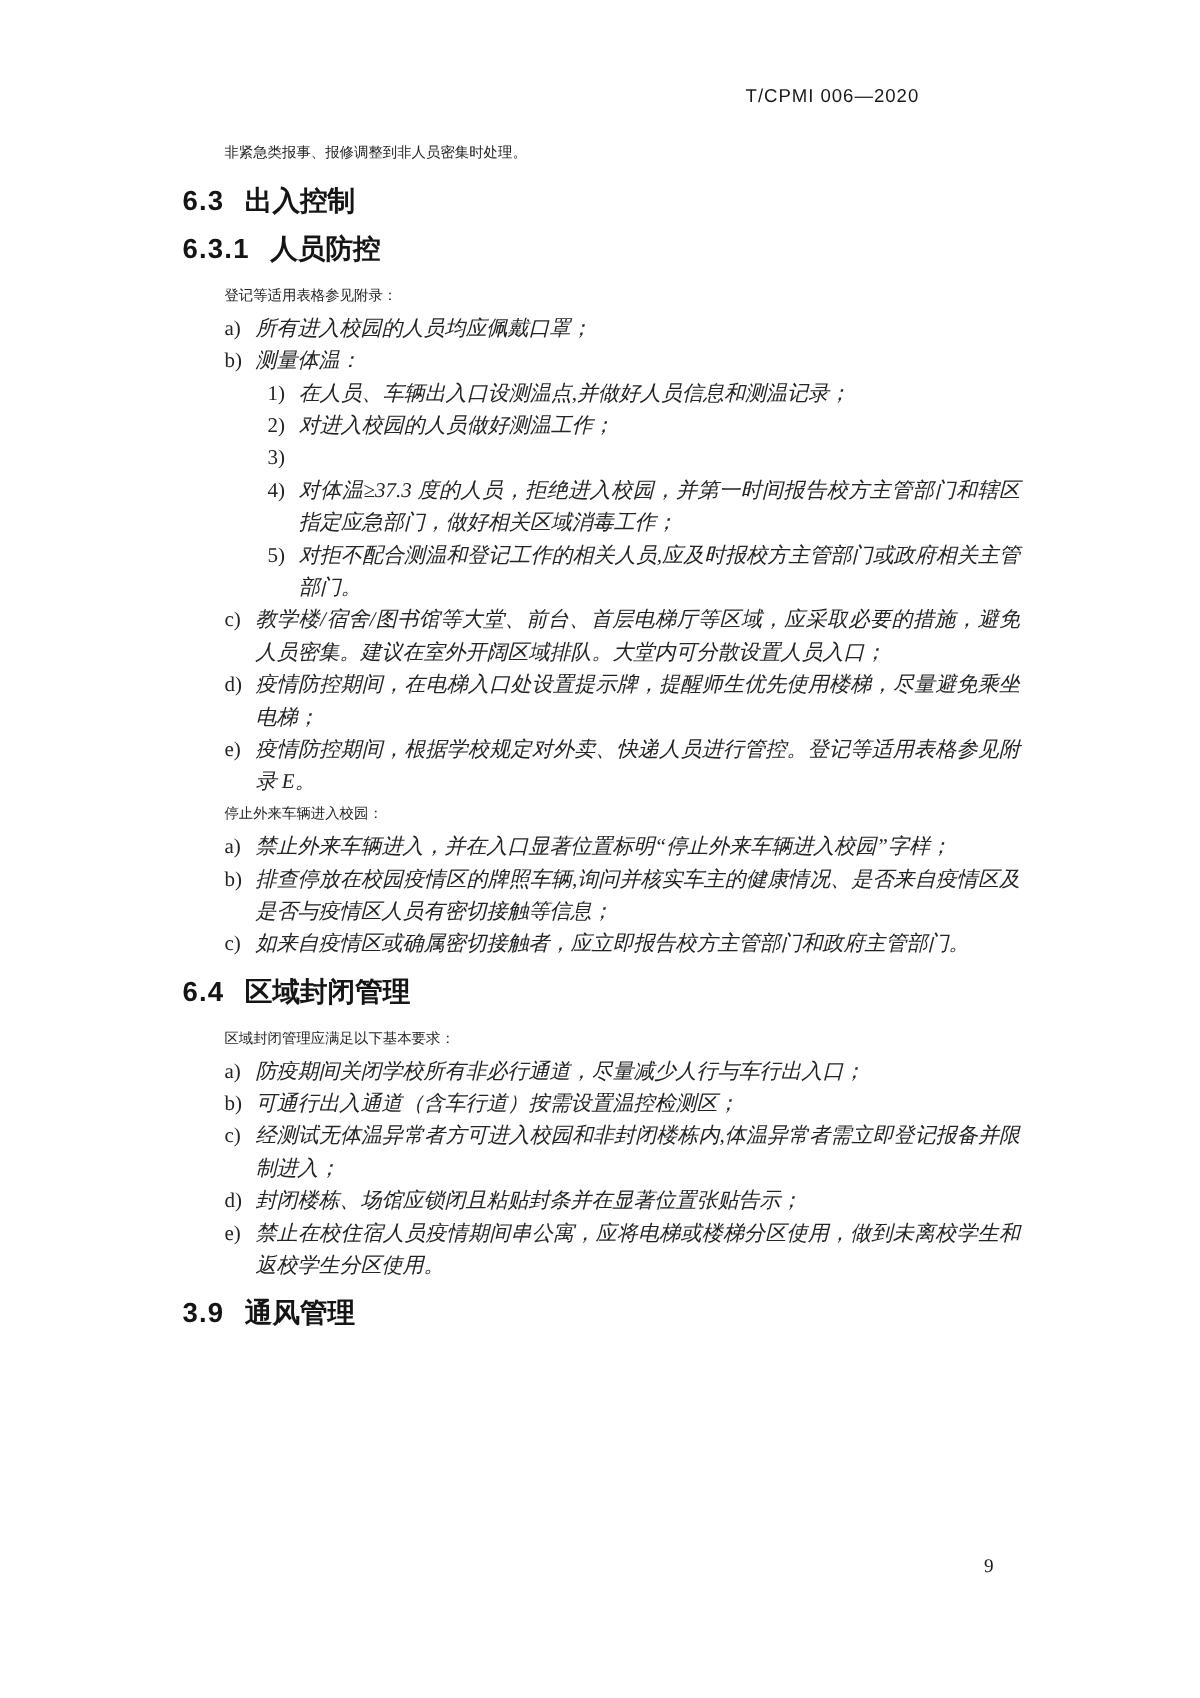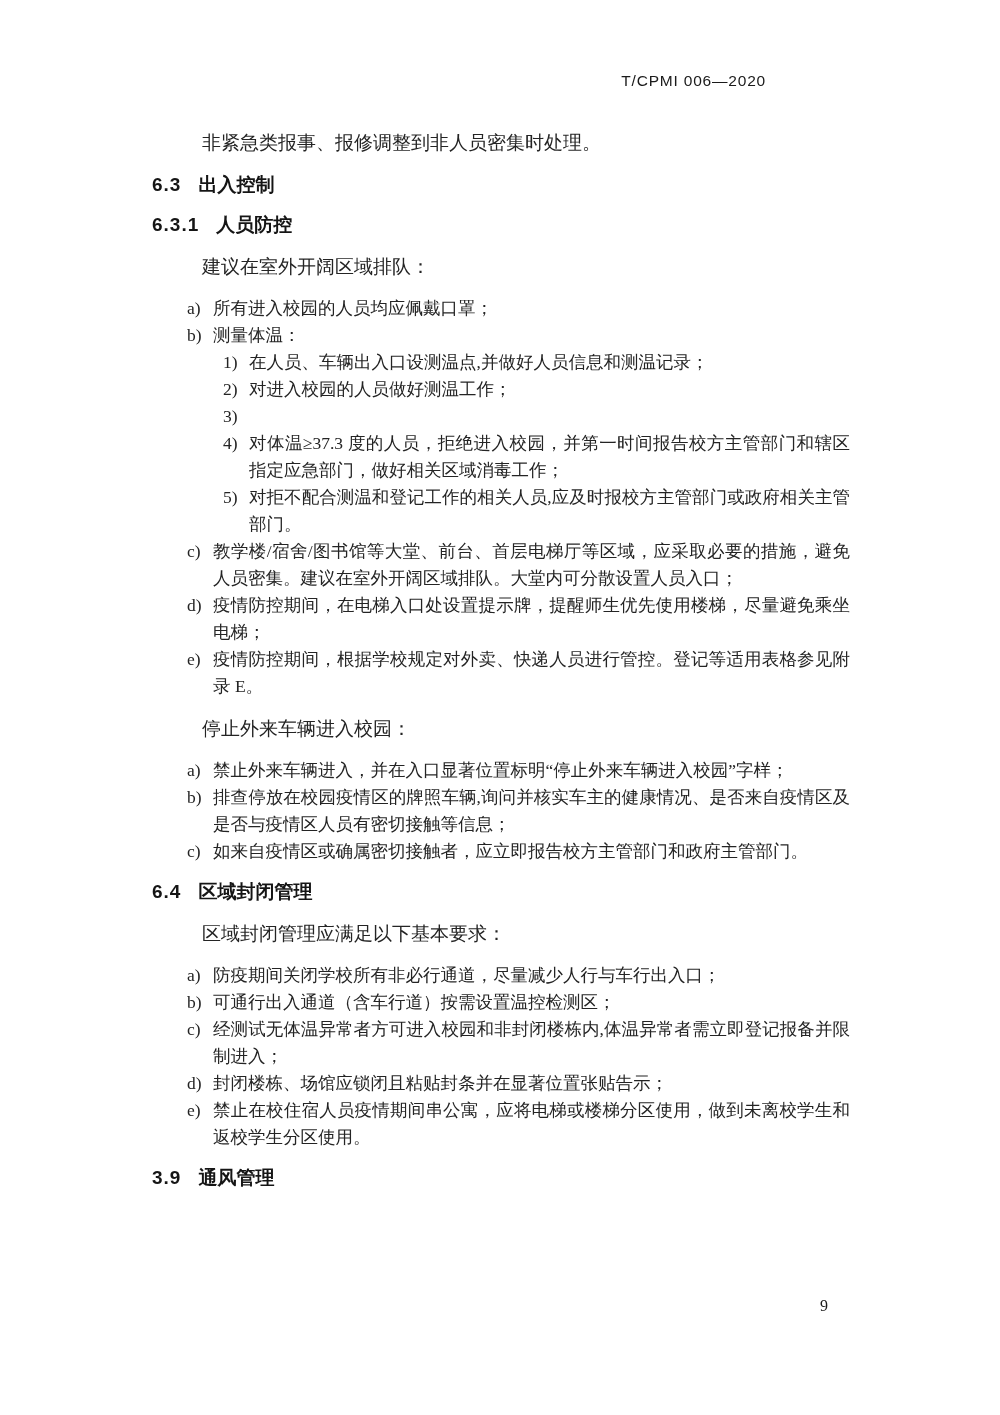--- a/index.html
+++ b/index.html
@@ -27,54 +27,55 @@
     color: #1a1a1a;
     white-space: nowrap;
   }
   .main {
     position: absolute;
     top: 114px;
     left: 152px;
     width: 698px;
   }
   .para {
-    margin: 15px;
+    margin: 0;
     text-indent: 35px;
-    font-size: 19px;
+    font-size: 12px;
     line-height: 27px;
     text-align: justify;
     color: #242424;
   }
   .heading {
     display: flex;
     column-gap: 17px;
     margin: 13px 0 12px 0;
     font-family: "Liberation Sans", sans-serif;
     font-weight: bold;
-    font-size: 19px;
+    font-size: 23px;
     line-height: 27px;
     color: #151515;
     white-space: nowrap;
   }
   .heading .hnum { letter-spacing: 1px; }
   .li {
     display: flex;
     font-size: 17.5px;
     line-height: 27px;
     color: #242424;
   }
   .li.l1 { padding-left: 35px; }
   .li.l2 { padding-left: 71px; }
   .li .marker {
     flex: 0 0 26px;
     font-family: "Liberation Serif", serif;
   }
   .li .li-text {
     flex: 1;
     text-align: justify;
+    font-style: italic;
   }
   .page-num {
     position: absolute;
     top: 1297px;
     left: 820px;
     font-size: 16px;
     font-family: "Liberation Serif", serif;
     color: #1a1a1a;
   }
 </style>
@@ -87,21 +88,21 @@
   <div class="main">
       <p class="para">非紧急类报事、报修调整到非人员密集时处理。</p>
       <div class="heading h2">
         <span class="hnum">6.3</span>
         <span class="htitle">出入控制</span>
       </div>
       <div class="heading h3">
         <span class="hnum">6.3.1</span>
         <span class="htitle">人员防控</span>
       </div>
-      <p class="para">建议在室外开阔区域排队：</p>
+      <p class="para">登记等适用表格参见附录：</p>
       <div class="li l1">
         <span class="marker">a)</span>
         <span class="li-text">所有进入校园的人员均应佩戴口罩；</span>
       </div>
       <div class="li l1">
         <span class="marker">b)</span>
         <span class="li-text">测量体温：</span>
       </div>
       <div class="li l2">
         <span class="marker">1)</span>

